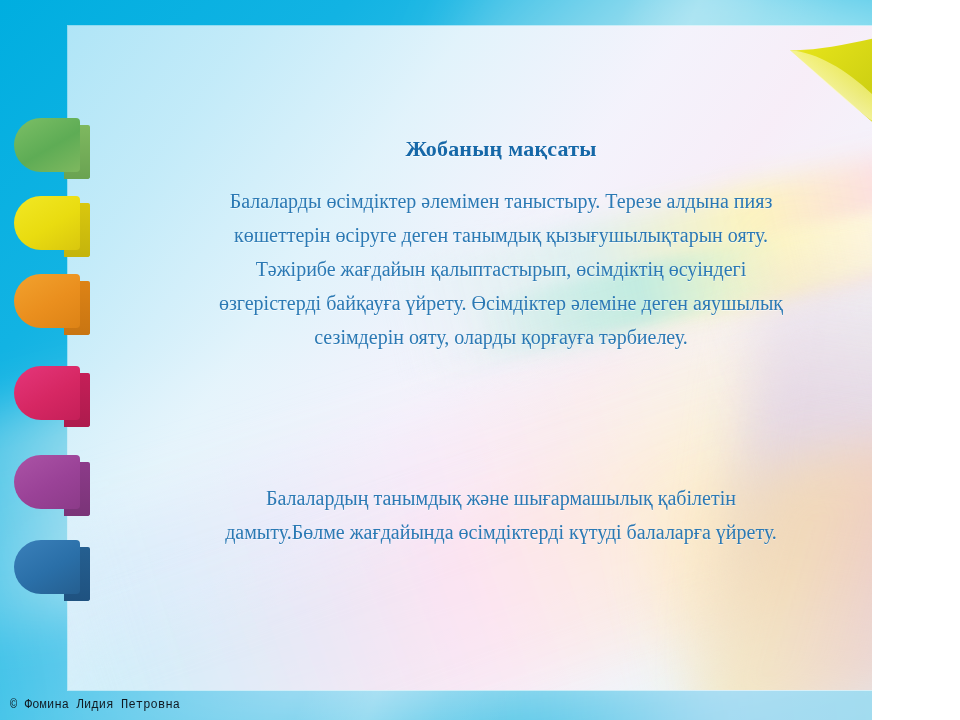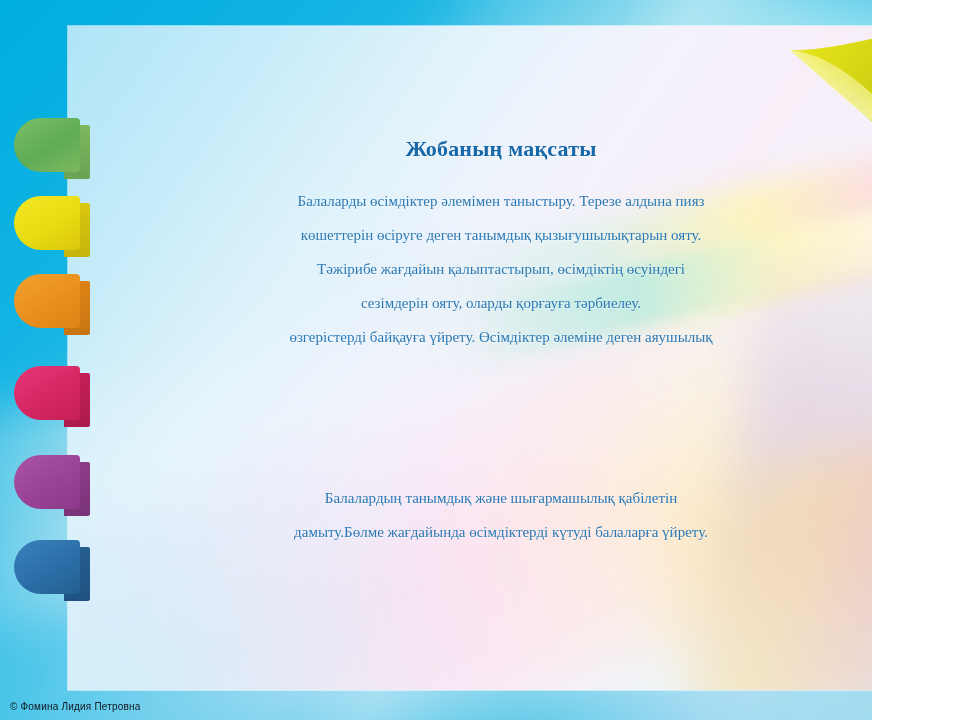--- a/index.html
+++ b/index.html
@@ -213,21 +213,21 @@
   #heading-1 { top: 110px; }
   #heading-2 { top: 408px; }
 
   .body-text {
     position: absolute;
     left: 86px;
     width: 694px;
     text-align: center;
     color: #2b79b4;
     font-family: "Liberation Serif", serif;
-    font-size: 15px;
+    font-size: 20px;
     line-height: 34px;
     text-shadow: 0 1px 0 rgba(255,255,255,0.55);
   }
   #body-1 { top: 158px; }
   #body-2 { top: 455px; }
   .body-text p { margin: 0; }
 
   
   .bookmark {
     position: absolute;
@@ -254,22 +254,22 @@
     width: 26px;
     height: 11px;
     border-radius: 0 0 3px 3px;
   }
 
   
   #watermark {
     position: absolute;
     left: 10px;
     bottom: 8px;
-    font-family: Liberation Sans, sans-serif;
-    font-size: 10px;
+    font-family: Liberation Mono, monospace;
+    font-size: 12px;
     color: #101820;
     letter-spacing: 0.2px;
     white-space: nowrap;
   }
 </style>
 </head>
 <body>
 
 <div id="slide">
 
@@ -287,22 +287,22 @@
     <div class="card-band b6"></div>
 
     <div id="content">
 
       <div class="heading" id="heading-1">Жобаның мақсаты</div>
 
       <div class="body-text" id="body-1">
           <p>Балаларды өсімдіктер әлемімен таныстыру. Терезе алдына пияз</p>
           <p>көшеттерін өсіруге деген танымдық қызығушылықтарын ояту.</p>
           <p>Тәжірибе жағдайын қалыптастырып, өсімдіктің өсуіндегі</p>
+          <p>өзгерістерді байқауға үйрету. Өсімдіктер әлеміне деген аяушылық</p>
           <p>сезімдерін ояту, оларды қорғауға тәрбиелеу.</p>
-          <p>өзгерістерді байқауға үйрету. Өсімдіктер әлеміне деген аяушылық</p>
         </div>
 
 
       <div class="body-text" id="body-2">
           <p>Балалардың танымдық және шығармашылық қабілетін</p>
           <p>дамыту.Бөлме жағдайында өсімдіктерді күтуді балаларға үйрету.</p>
         </div>
 
     </div>
 

